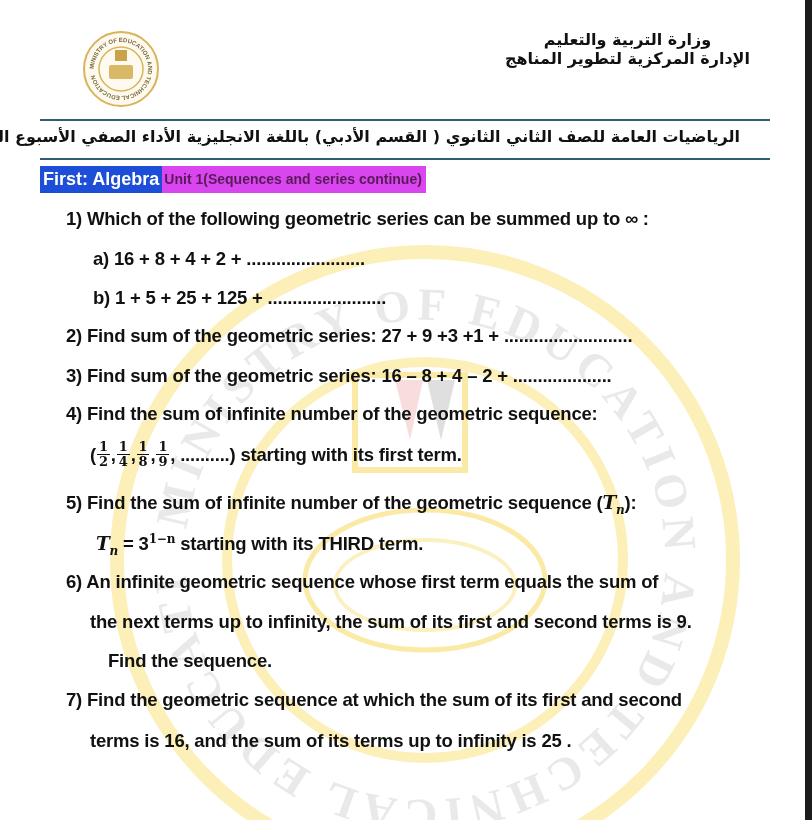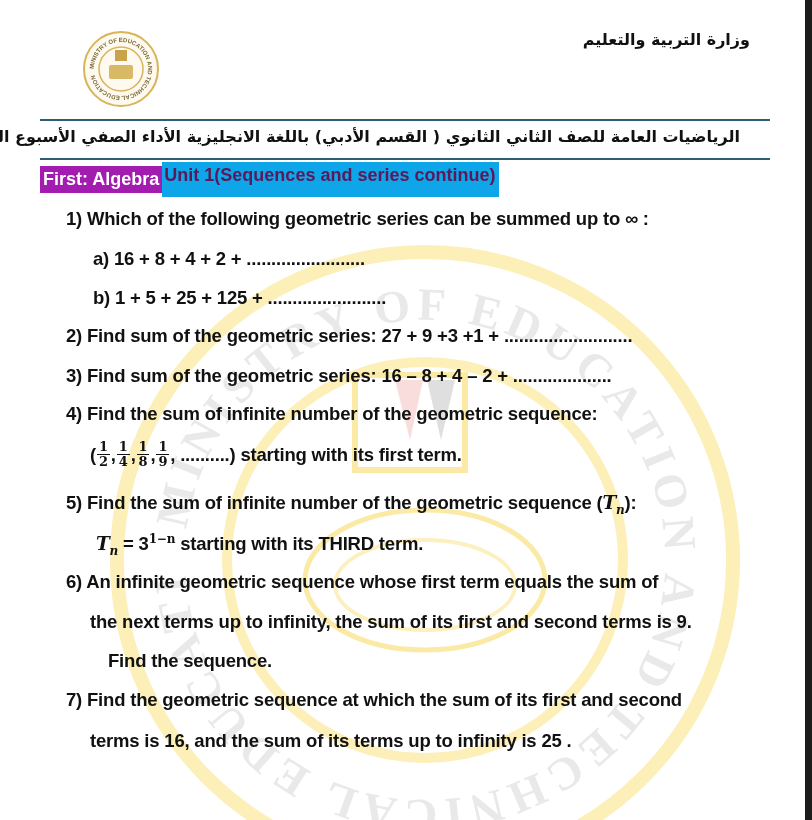--- a/index.html
+++ b/index.html
@@ -19,22 +19,22 @@
   .ministry div { white-space: nowrap; }
 
   .rule { position: absolute; left: 40px; width: 730px; height: 2px; background: #2e5d78; }
   .rule.top { top: 119px; }
   .rule.bottom { top: 158px; }
 
   .arabic-title { position: absolute; right: 72px; top: 127px; direction: rtl; white-space: nowrap;
     font-family: "DejaVu Sans", sans-serif; font-weight: bold; font-size: 16px; color: #111; }
 
   .section-bar { position: absolute; left: 40px; top: 166px; height: 27px; display: flex; align-items: center; white-space: nowrap; }
-  .section-label { background: #a21caf; color: #ffffff; font-weight: bold; font-size: 18px; padding: 2px 3px; height: 23px; line-height: 23px; }
-  .section-unit { background: #0ea5e9; color: #5a1a5a; font-weight: bold; font-size: 18px; padding: 2px 4px 10px 2px; height: 23px; line-height: 23px; }
+  .section-label { background: #1d4ed8; color: #ffffff; font-weight: bold; font-size: 18px; padding: 2px 3px; height: 23px; line-height: 23px; }
+  .section-unit { background: #d946ef; color: #5a1a5a; font-weight: bold; font-size: 14px; padding: 2px 4px 2px 2px; height: 23px; line-height: 23px; }
 
   
   .q { position: absolute; font-weight: bold; font-size: 18.5px; color: #111; white-space: nowrap; letter-spacing: -0.2px; }
   .math { font-family: "DejaVu Serif", serif; font-style: italic; font-weight: bold; }
   .frac { display: inline-flex; flex-direction: column; align-items: center; vertical-align: middle;
     font-family: "DejaVu Serif", serif; font-size: 13px; line-height: 14px; margin: 0 1px; }
   .frac .num { border-bottom: 1.5px solid #111; padding: 0 2px; }
   .frac .den { padding: 0 2px; }
   sup, sub { font-size: 12px; }
   sup .math, sub .math { font-size: 12px; }
@@ -68,20 +68,21 @@
   <circle cx="39" cy="39" r="22" fill="none" stroke="#d8b45a" stroke-width="1.5"></circle>
   <text font-size="6" font-family="Liberation Sans, sans-serif" font-weight="bold" fill="#7a6a3a">
     <textPath href="#logoArc">MINISTRY OF EDUCATION AND TECHNICAL EDUCATION</textPath>
   </text>
   <rect x="33" y="20" width="12" height="11" fill="#c9a24a"></rect>
   <rect x="27" y="35" width="24" height="14" rx="2" fill="#d9b866"></rect>
 </svg>
 
 <div class="ministry">
   <div>وزارة التربية والتعليم</div>
+  <div>الإدارة المركزية لتطوير المناهج</div>
 </div>
 
 <div class="rule top"></div>
 <div class="arabic-title">الرياضيات العامة  للصف الثاني الثانوي ( القسم الأدبي)  باللغة الانجليزية  الأداء الصفي الأسبوع العاشر</div>
 <div class="rule bottom"></div>
 
 <div class="section-bar">
   <span class="section-label">First: Algebra</span>
   <span class="section-unit">Unit 1(Sequences and series continue)</span>
 </div>

